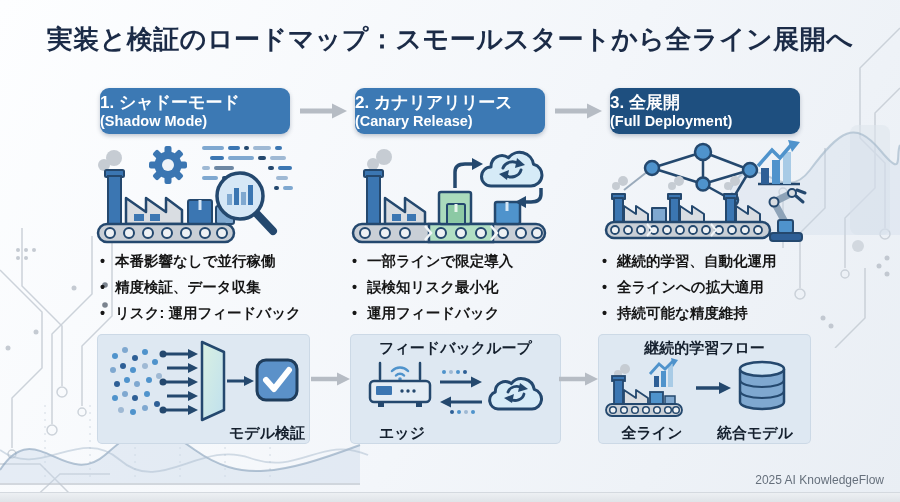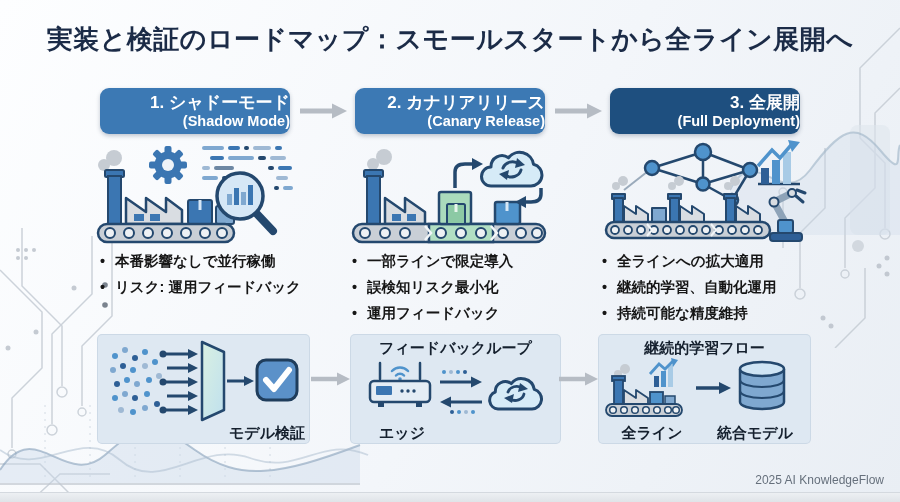--- a/index.html
+++ b/index.html
@@ -8,21 +8,21 @@
     font-family:"Liberation Sans","DejaVu Sans",sans-serif;
     background:linear-gradient(120deg,#fdfeff 0%,#f3f6fa 55%,#e9eef4 100%);
   }
   .bg{position:absolute;pointer-events:none;}
   .title{
     position:absolute;top:22px;left:0;right:0;margin:0;text-align:center;
     font-size:26px;font-weight:800;color:#1b2b47;letter-spacing:.5px;
   }
   .stage-box{
     position:absolute;top:88px;width:190px;height:46px;border-radius:9px;
-    display:flex;flex-direction:column;justify-content:center;align-items:flex-end;
+    display:flex;flex-direction:column;justify-content:center;align-items:flex-start;
     color:#fff;box-shadow:0 2px 4px rgba(20,40,70,.25);
   }
   .stage-blue{background:#3c79b4;}
   .stage-dark{background:#1e4f7f;}
   .stage-ja{font-size:17px;font-weight:700;line-height:1.25;}
   .stage-en{font-size:14.5px;font-weight:700;line-height:1.2;}
   .h-arrow{position:absolute;}
   .illus{position:absolute;top:138px;width:210px;height:112px;}
   .bullets{
     position:absolute;top:252px;width:245px;margin:0;padding:0;list-style:none;
@@ -361,30 +361,31 @@
       <circle cx="192" cy="55" r="4" fill="#d9dde2" stroke="#24486e" stroke-width="2"></circle>
       <path d="M196,58 L203,64" stroke="#24486e" stroke-width="3" stroke-linecap="round"></path>
       <path d="M197,52 L205,55" stroke="#24486e" stroke-width="3" stroke-linecap="round"></path>
       <rect x="178" y="82" width="15" height="13" rx="2" fill="#4f93cc" stroke="#24486e" stroke-width="2"></rect>
       <rect x="170" y="95" width="32" height="8" rx="3" fill="#2e5f96" stroke="#24486e" stroke-width="2"></rect>
     </g>
   </svg>
 
   <ul class="bullets" style="left:100px">
     <li>本番影響なしで並行稼働</li>
+    <li>精度検証、データ収集</li>
     <li>リスク: 運用フィードバック</li>
   </ul>
   <ul class="bullets" style="left:352px">
     <li>一部ラインで限定導入</li>
     <li>誤検知リスク最小化</li>
     <li>運用フィードバック</li>
   </ul>
   <ul class="bullets" style="left:602px">
+    <li>継続的学習、自動化運用</li>
     <li>全ラインへの拡大適用</li>
-    <li>継続的学習、自動化運用</li>
     <li>持続可能な精度維持</li>
   </ul>
 
   <div class="panel" style="left:97px;width:213px">
     <svg style="position:absolute;left:4px;top:4px" width="204" height="84" viewBox="0 0 204 84">
       <defs>
         <linearGradient id="funnelGrad" x1="0" y1="0" x2="1" y2="1">
           <stop offset="0" stop-color="#d9f0e2"></stop>
             <stop offset="1" stop-color="#bfe0ee"></stop>
         </linearGradient>

